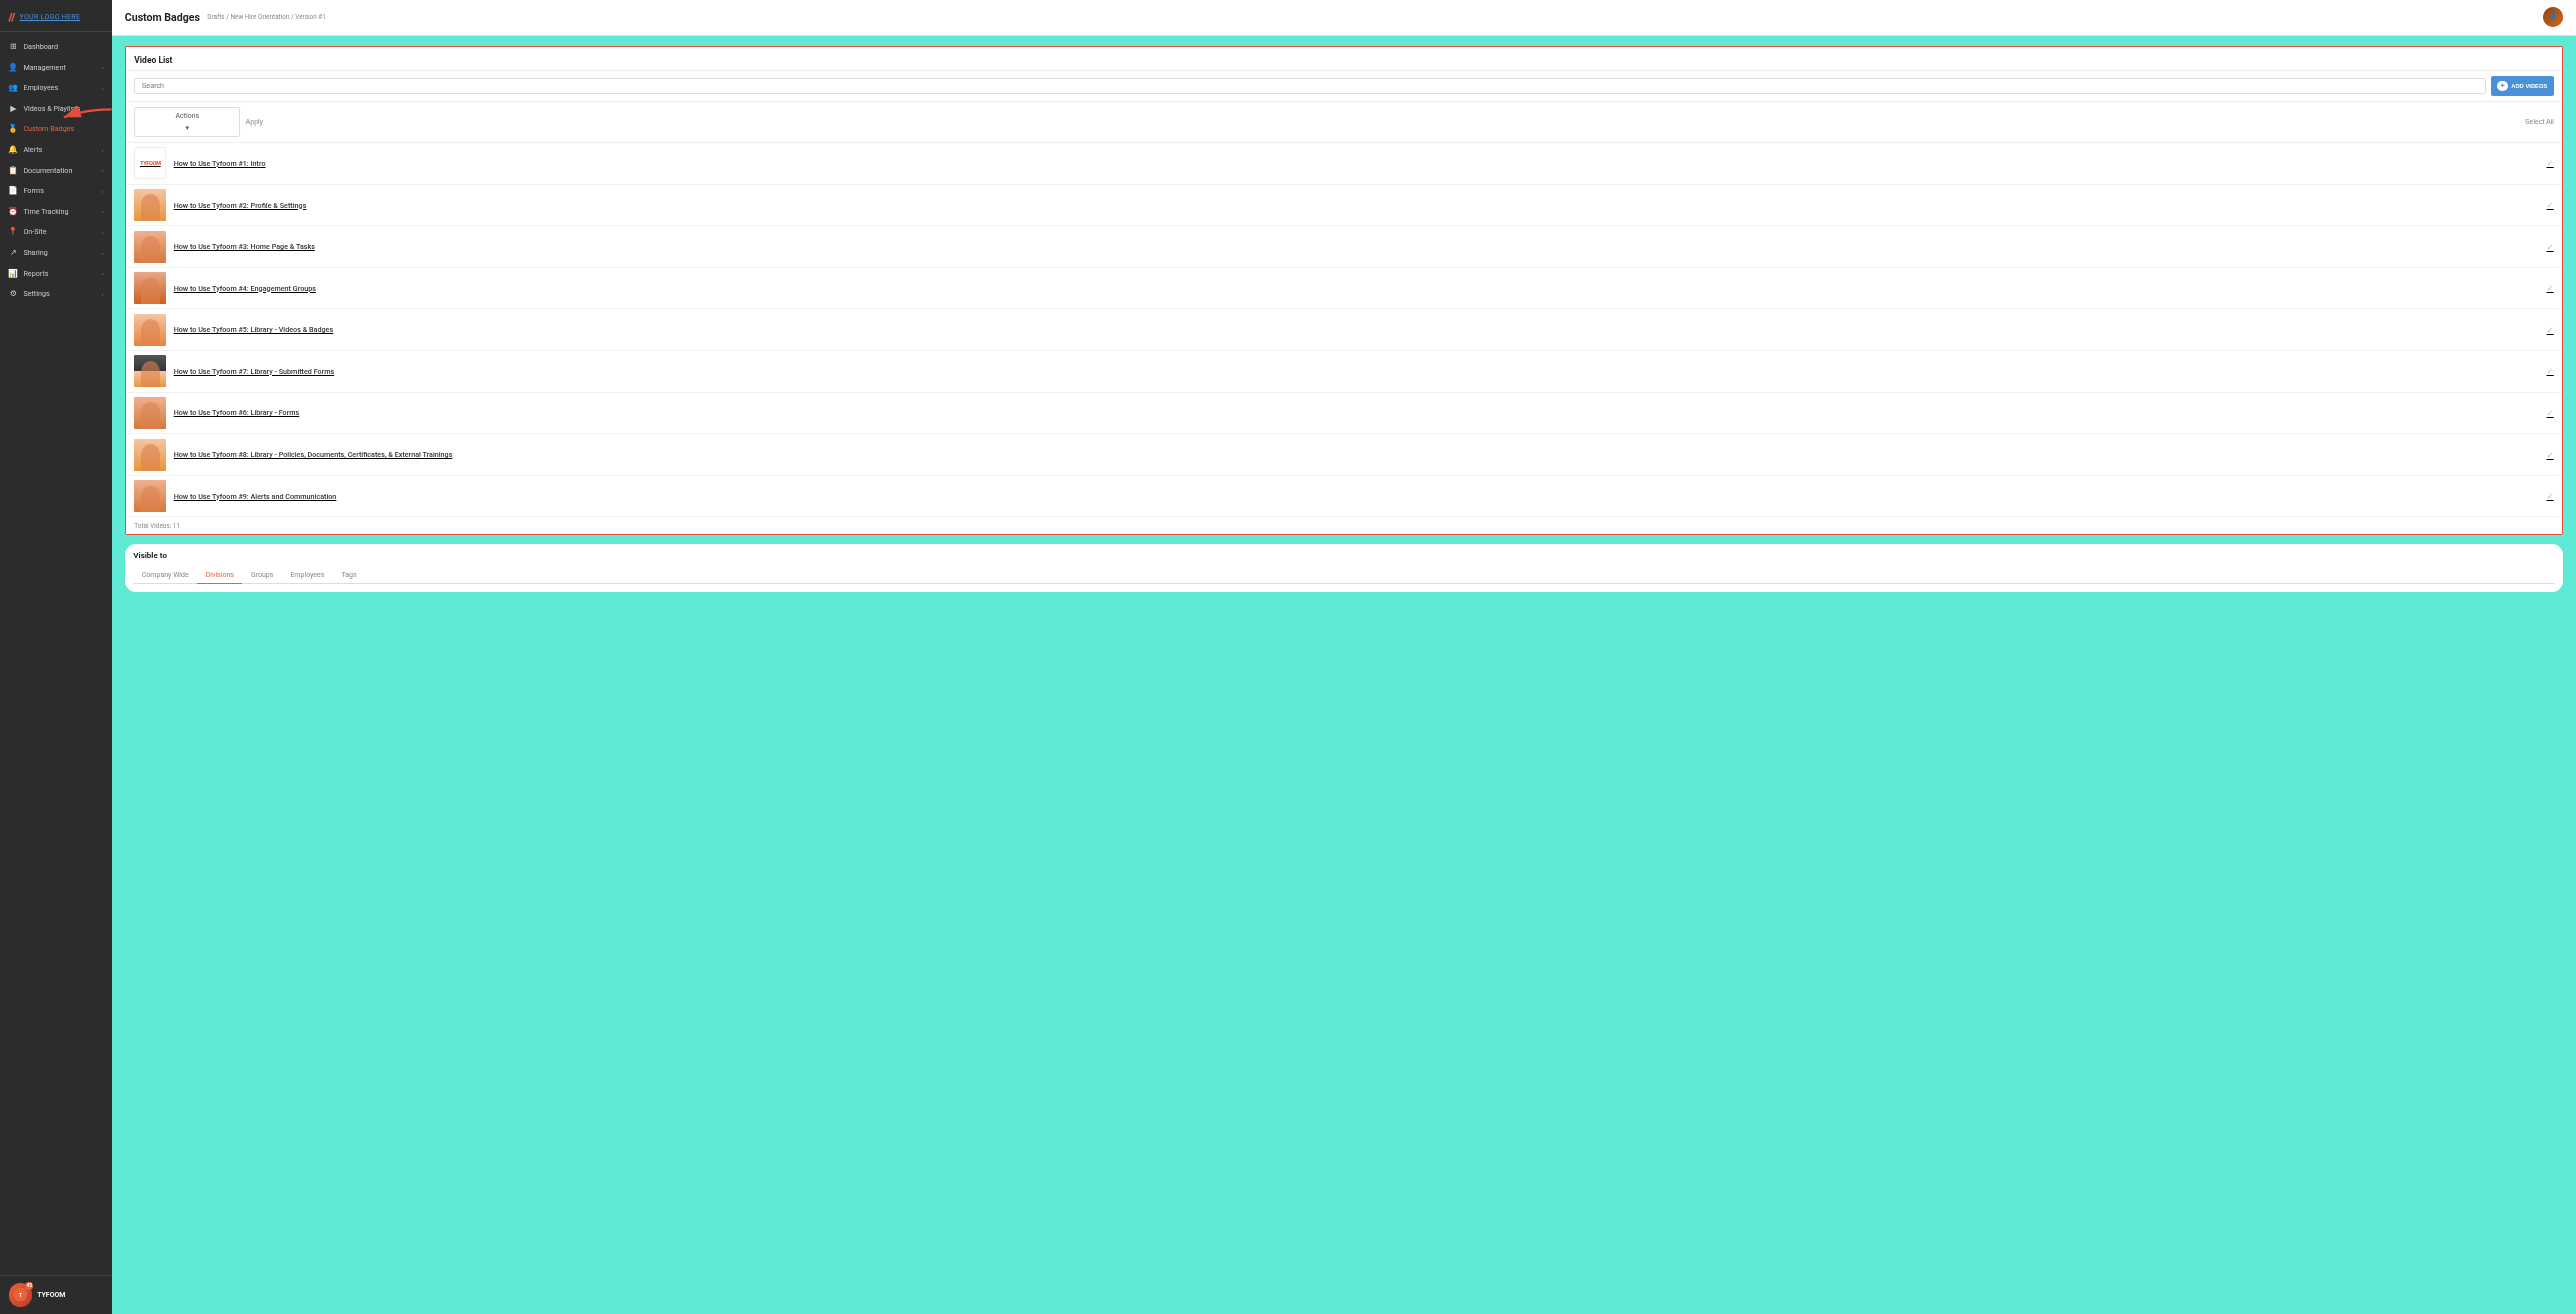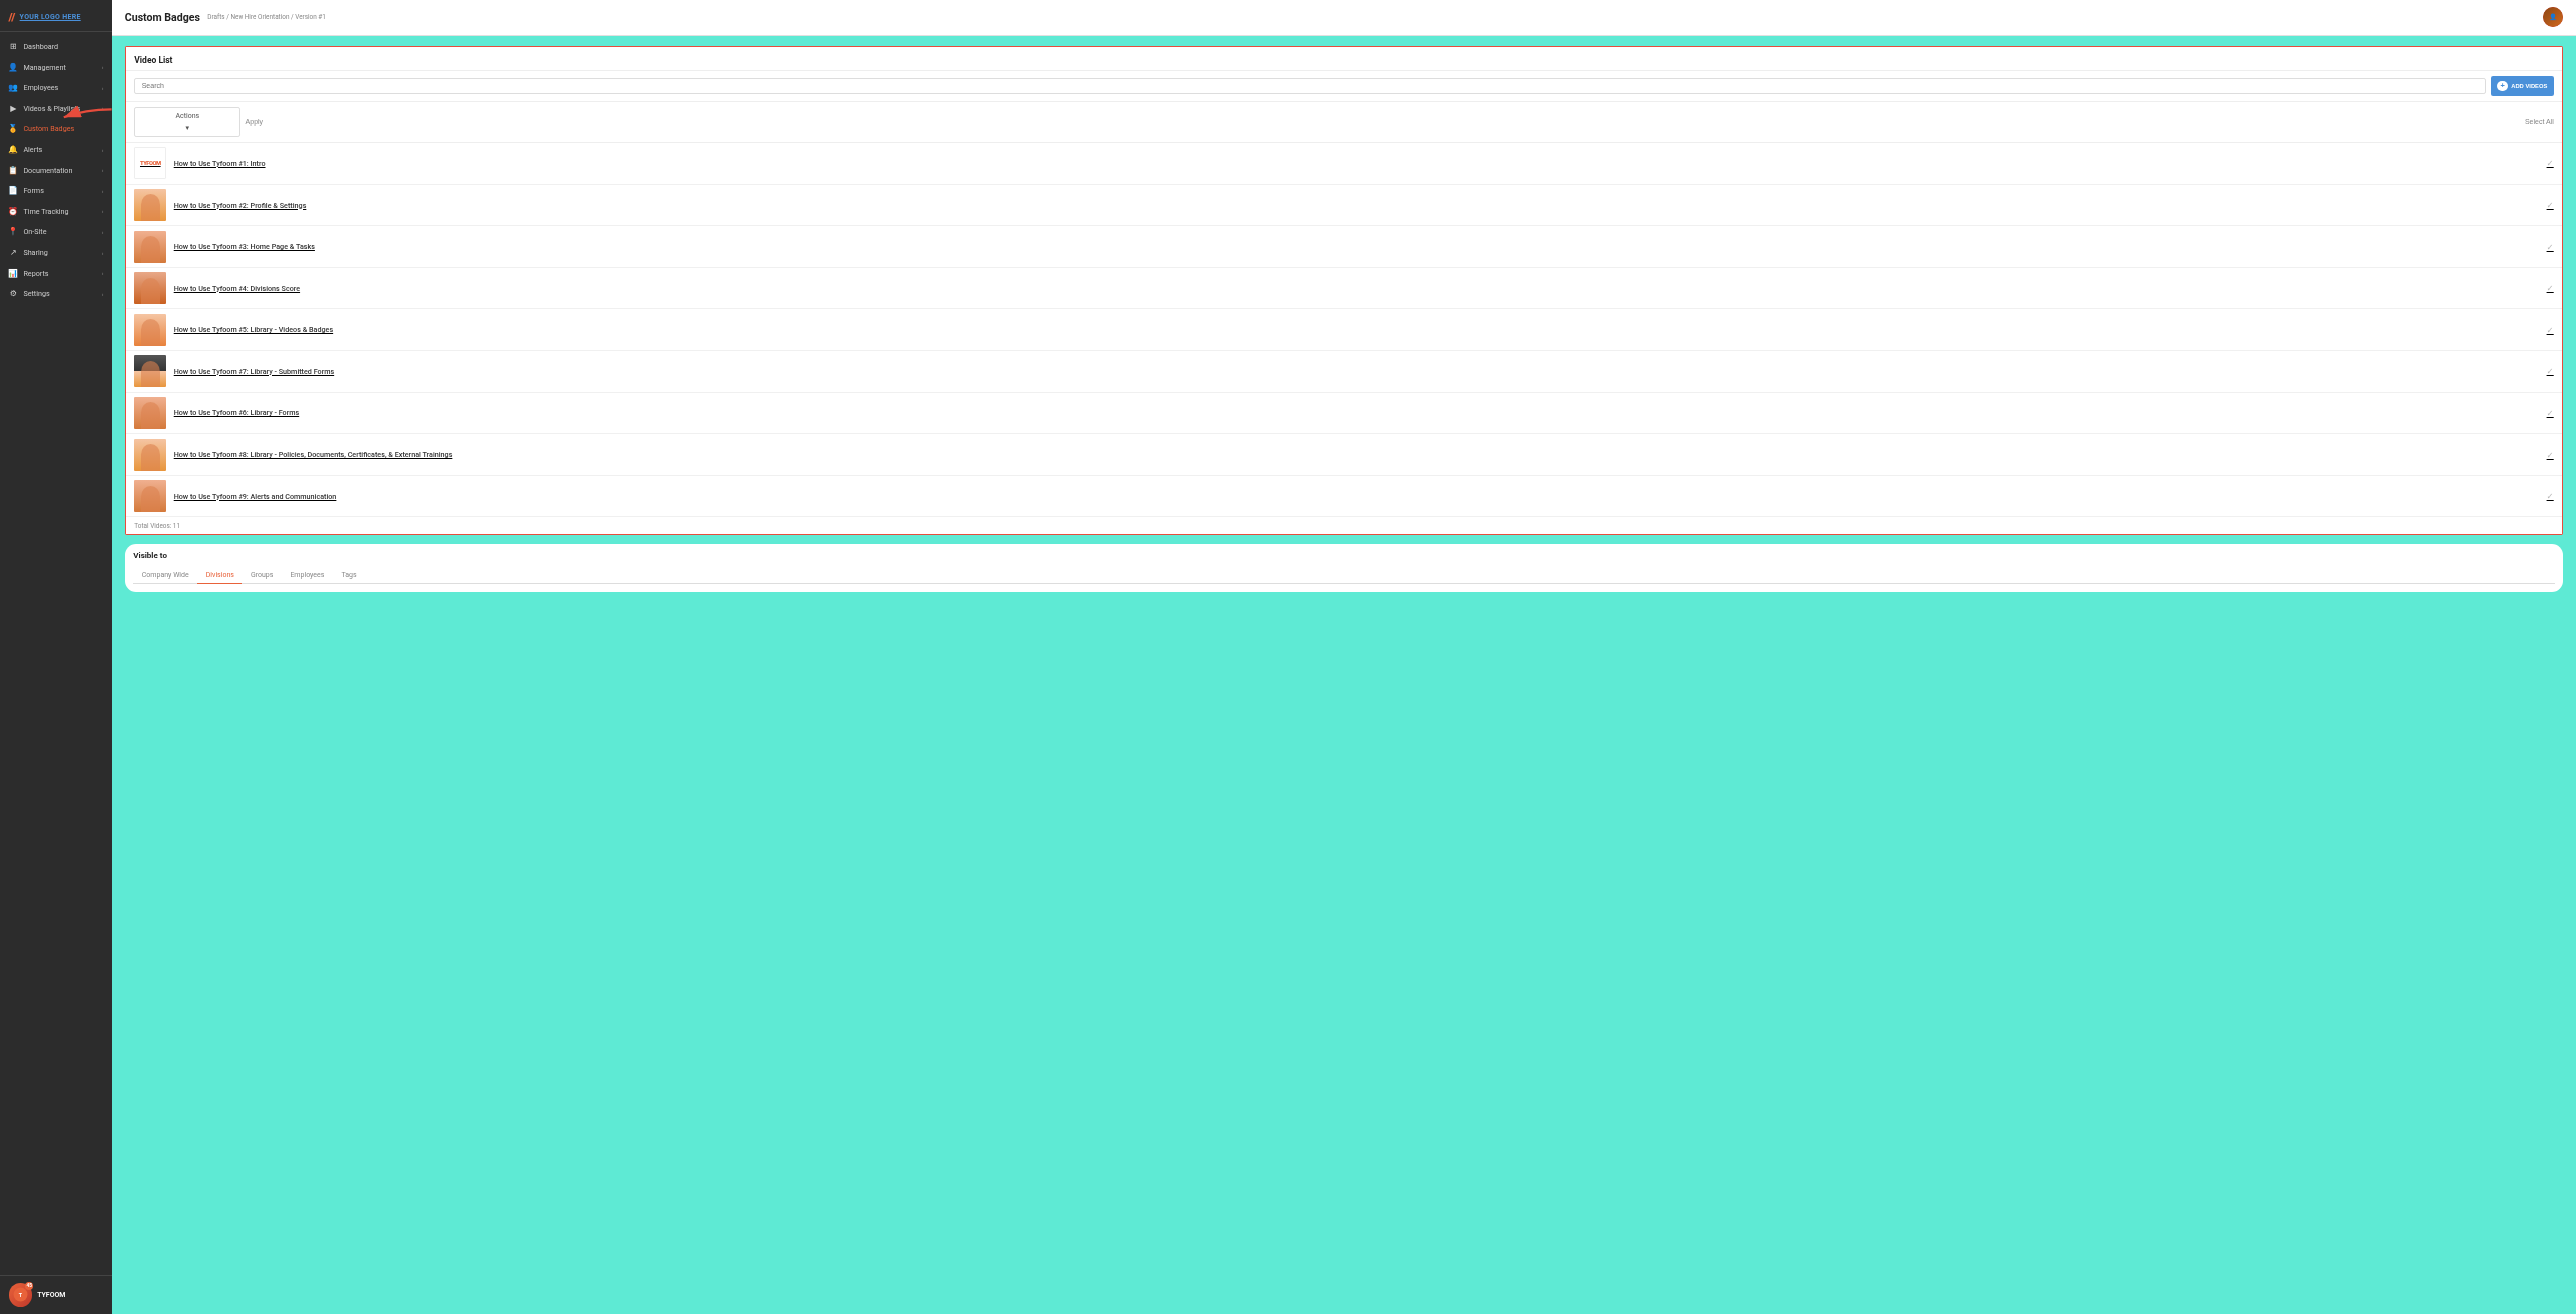--- a/index.html
+++ b/index.html
@@ -23,21 +23,21 @@
       gap: 4.3px;
     }
     .logo-icon {
       color: #e8623a;
       font-size: 11.7px;
       font-weight: 900;
     }
     .logo-text {
       color: #4a90d9;
       font-size: 7px;
-      font-weight: 700;
+      font-weight: 400;
       text-transform: uppercase;
       letter-spacing: 0.3px;
       text-decoration: underline;
     }
     .sidebar-nav { flex: 1; padding: 4.3px 0; }
     .nav-item {
       display: flex;
       align-items: center;
       justify-content: space-between;
       padding: 5.8px 8.5px;
@@ -504,21 +504,21 @@
     </div>
     <span class="video-title">How to Use Tyfoom #3: Home Page &amp; Tasks</span>
     <span class="video-check">✓</span>
   </div>
           <div class="video-item">
     <div class="video-thumb" style="background: linear-gradient(180deg, #e8a888 0%, #c96020 100%);">
       <div style="width:32px;height:32px;background: linear-gradient(180deg, #e8a888 0%, #c96020 100%);display:flex;align-items:flex-end;justify-content:center;">
         <div style="width:19px;height:26.6px;border-radius:50% 50% 0 0 / 40% 40% 0 0;background:rgba(220,130,80,0.6);margin-bottom:0;"></div>
        </div>
     </div>
-    <span class="video-title">How to Use Tyfoom #4: Divisions Score</span>
+    <span class="video-title">How to Use Tyfoom #4: Engagement Groups</span>
     <span class="video-check">✓</span>
   </div>
           <div class="video-item">
     <div class="video-thumb" style="background: linear-gradient(180deg, #f5c5a3 0%, #e8823c 100%);">
       <div style="width:32px;height:32px;background: linear-gradient(180deg, #f5c5a3 0%, #e8823c 100%);display:flex;align-items:flex-end;justify-content:center;">
         <div style="width:19px;height:26.6px;border-radius:50% 50% 0 0 / 40% 40% 0 0;background:rgba(220,130,80,0.6);margin-bottom:0;"></div>
        </div>
     </div>
     <span class="video-title">How to Use Tyfoom #5: Library - Videos &amp; Badges</span>
     <span class="video-check">✓</span>

